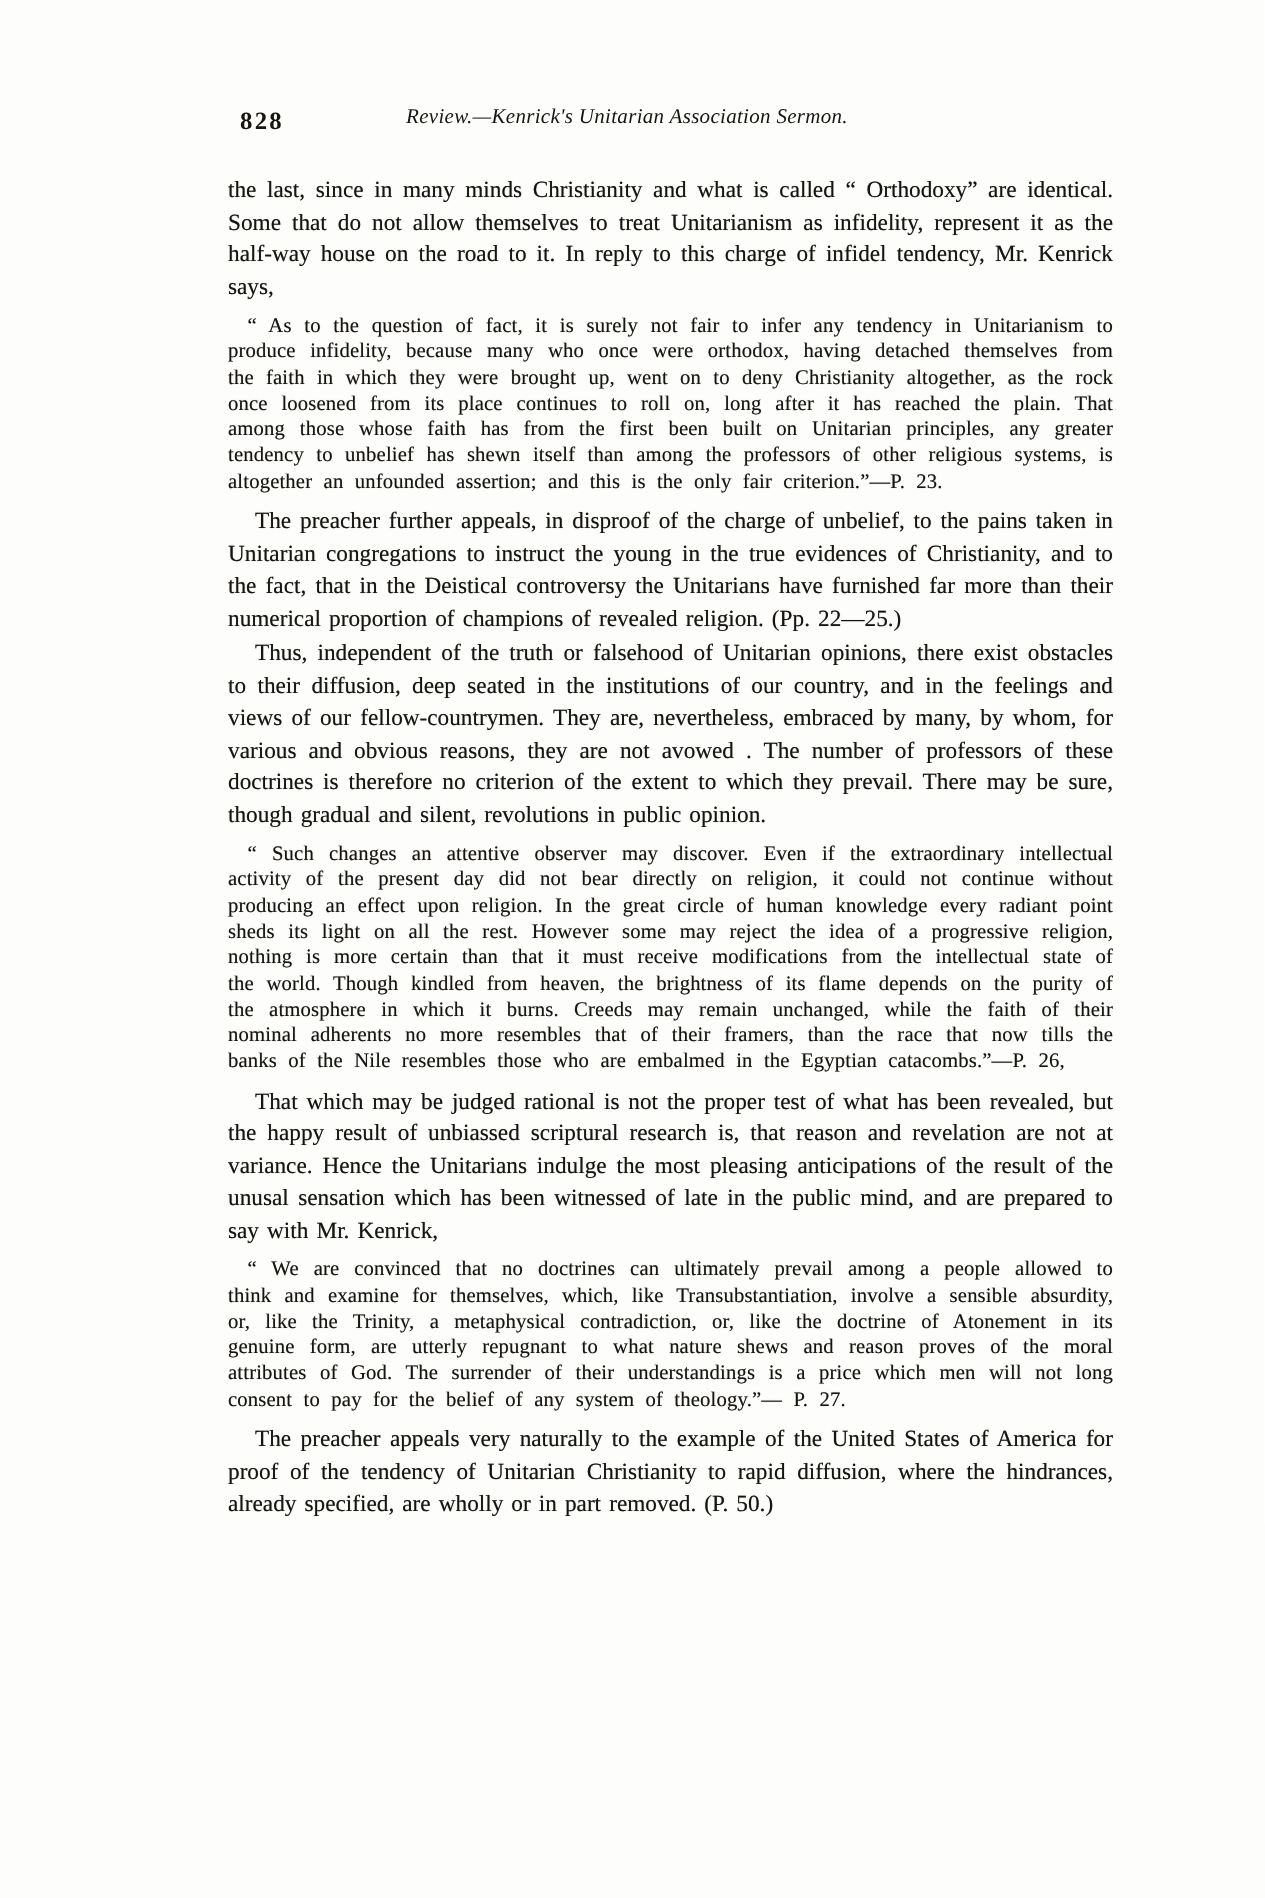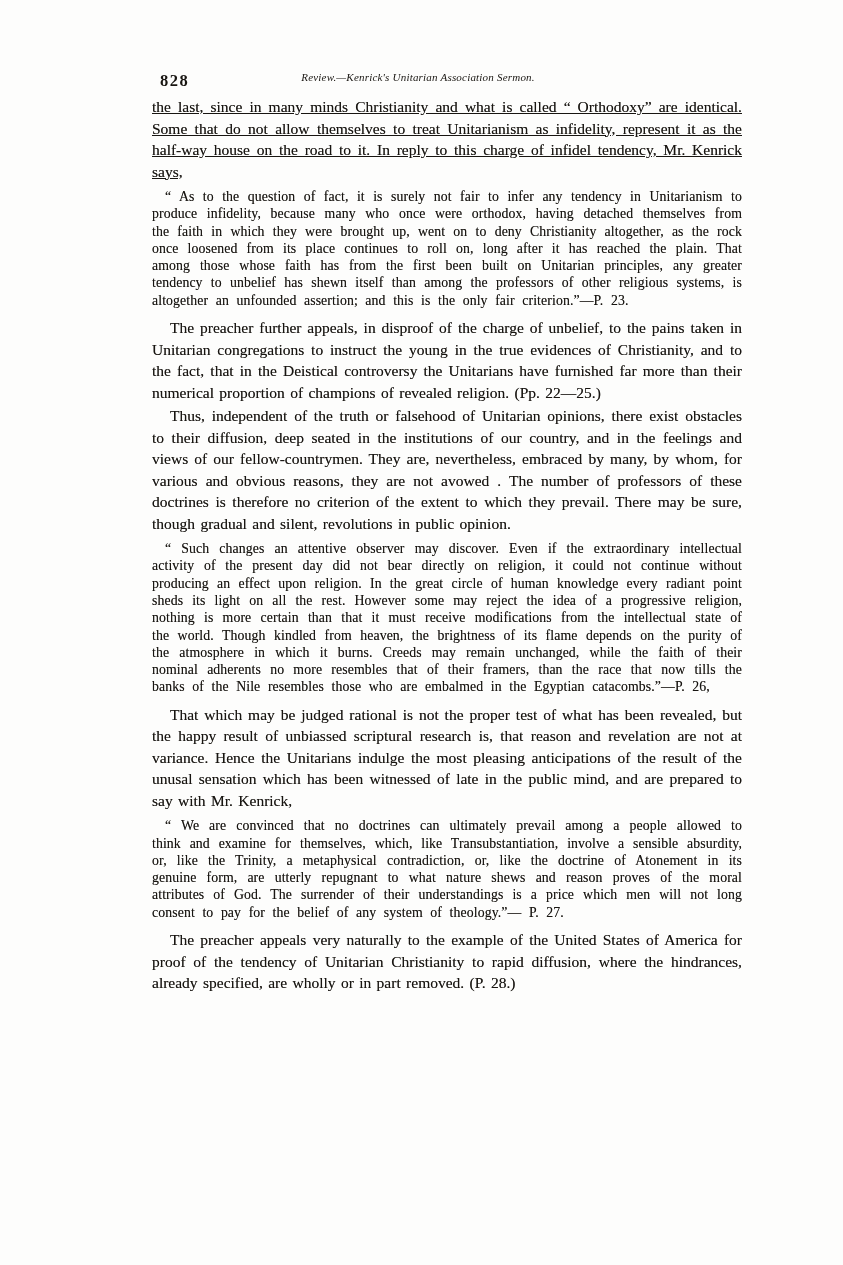--- a/index.html
+++ b/index.html
@@ -12,49 +12,49 @@
     width: 843px;
     height: 1265px;
     background: #fdfdfc;
     color: #181511;
     padding: 71px 101px 0 152px;
     overflow: hidden;
   }
   .header {
     position: relative;
     height: 21px;
-    margin-bottom: 4px;
+    margin-bottom: 24px;
   }
   .page-number {
     position: absolute;
     left: 8px;
     top: 0;
     font-size: 16.5px;
     font-weight: bold;
     letter-spacing: 1.5px;
   }
   .running-title {
     position: relative;
     left: -29px;
     text-align: center;
     font-style: italic;
-    font-size: 11px;
+    font-size: 14px;
     letter-spacing: 0.2px;
     white-space: nowrap;
   }
   .para {
     font-size: 15.5px;
     line-height: 21.5px;
     text-align: justify;
     text-indent: 18px;
     word-spacing: 1.5px;
     margin-bottom: 2px;
     text-shadow: 0 0 0.5px rgba(20,18,14,0.55);
   }
-  .para.no-indent { text-indent: 0; text-decoration: underline; }
+  .para.no-indent { text-indent: 0; }
   .quote {
     font-size: 13.8px;
     line-height: 17.3px;
     text-align: justify;
     text-indent: 13px;
     word-spacing: 4px;
     letter-spacing: 0.1px;
     margin: 6px 0 8px 0;
     text-shadow: 0 0 0.5px rgba(20,18,14,0.5);
     font-family: Liberation Serif, serif;
@@ -77,15 +77,15 @@
   <p class="para">The preacher further appeals, in disproof of the charge of unbelief, to the pains taken in Unitarian congregations to instruct the young in the true evidences of Christianity, and to the fact, that in the Deistical controversy the Unitarians have furnished far more than their numerical proportion of champions of revealed religion.  (Pp. 22—25.)</p>
 
   <p class="para">Thus, independent of the truth or falsehood of Unitarian opinions, there exist obstacles to their diffusion, deep seated in the institutions of our country, and in the feelings and views of our fellow-countrymen.  They are, nevertheless, embraced by many, by whom, for various and obvious reasons, they are not avowed .  The number of professors of these doctrines is therefore no criterion of the extent to which they prevail.  There may be sure, though gradual and silent, revolutions in public opinion.</p>
 
   <p class="quote">“ Such changes an attentive observer may discover.  Even if the extraordinary intellectual activity of the present day did not bear directly on religion, it could not continue without producing an effect upon religion.  In the great circle of human knowledge every radiant point sheds its light on all the rest. However some may reject the idea of a progressive religion, nothing is more certain than that it must receive modifications from the intellectual state of the world.  Though kindled from heaven, the brightness of its flame depends on the purity of the atmosphere in which it burns.  Creeds may remain unchanged, while the faith of their nominal adherents no more resembles that of their framers, than the race that now tills the banks of the Nile resembles those who are embalmed in the Egyptian catacombs.”—P. 26,</p>
 
   <p class="para">That which may be judged rational is not the proper test of what has been revealed, but the happy result of unbiassed scriptural research is, that reason and revelation are not at variance.  Hence the Unitarians indulge the most pleasing anticipations of the result of the unusal sensation which has been witnessed of late in the public mind, and are prepared to say with Mr. Kenrick,</p>
 
   <p class="quote">“ We are convinced that no doctrines can ultimately prevail among a people allowed to think and examine for themselves, which, like Transubstantiation, involve a sensible absurdity, or, like the Trinity, a metaphysical contradiction, or, like the doctrine of Atonement in its genuine form, are utterly repugnant to what nature shews and reason proves of the moral attributes of God.  The surrender of their understandings is a price which men will not long consent to pay for the belief of any system of theology.”— P. 27.</p>
 
-  <p class="para">The preacher appeals very naturally to the example of the United States of America for proof of the tendency of Unitarian Christianity to rapid diffusion, where the hindrances, already specified, are wholly or in part removed. (P. 28.)</p>
+  <p class="para">The preacher appeals very naturally to the example of the United States of America for proof of the tendency of Unitarian Christianity to rapid diffusion, where the hindrances, already specified, are wholly or in part removed. (P. 50.)</p>
 
 </div>
 
 </body></html>

